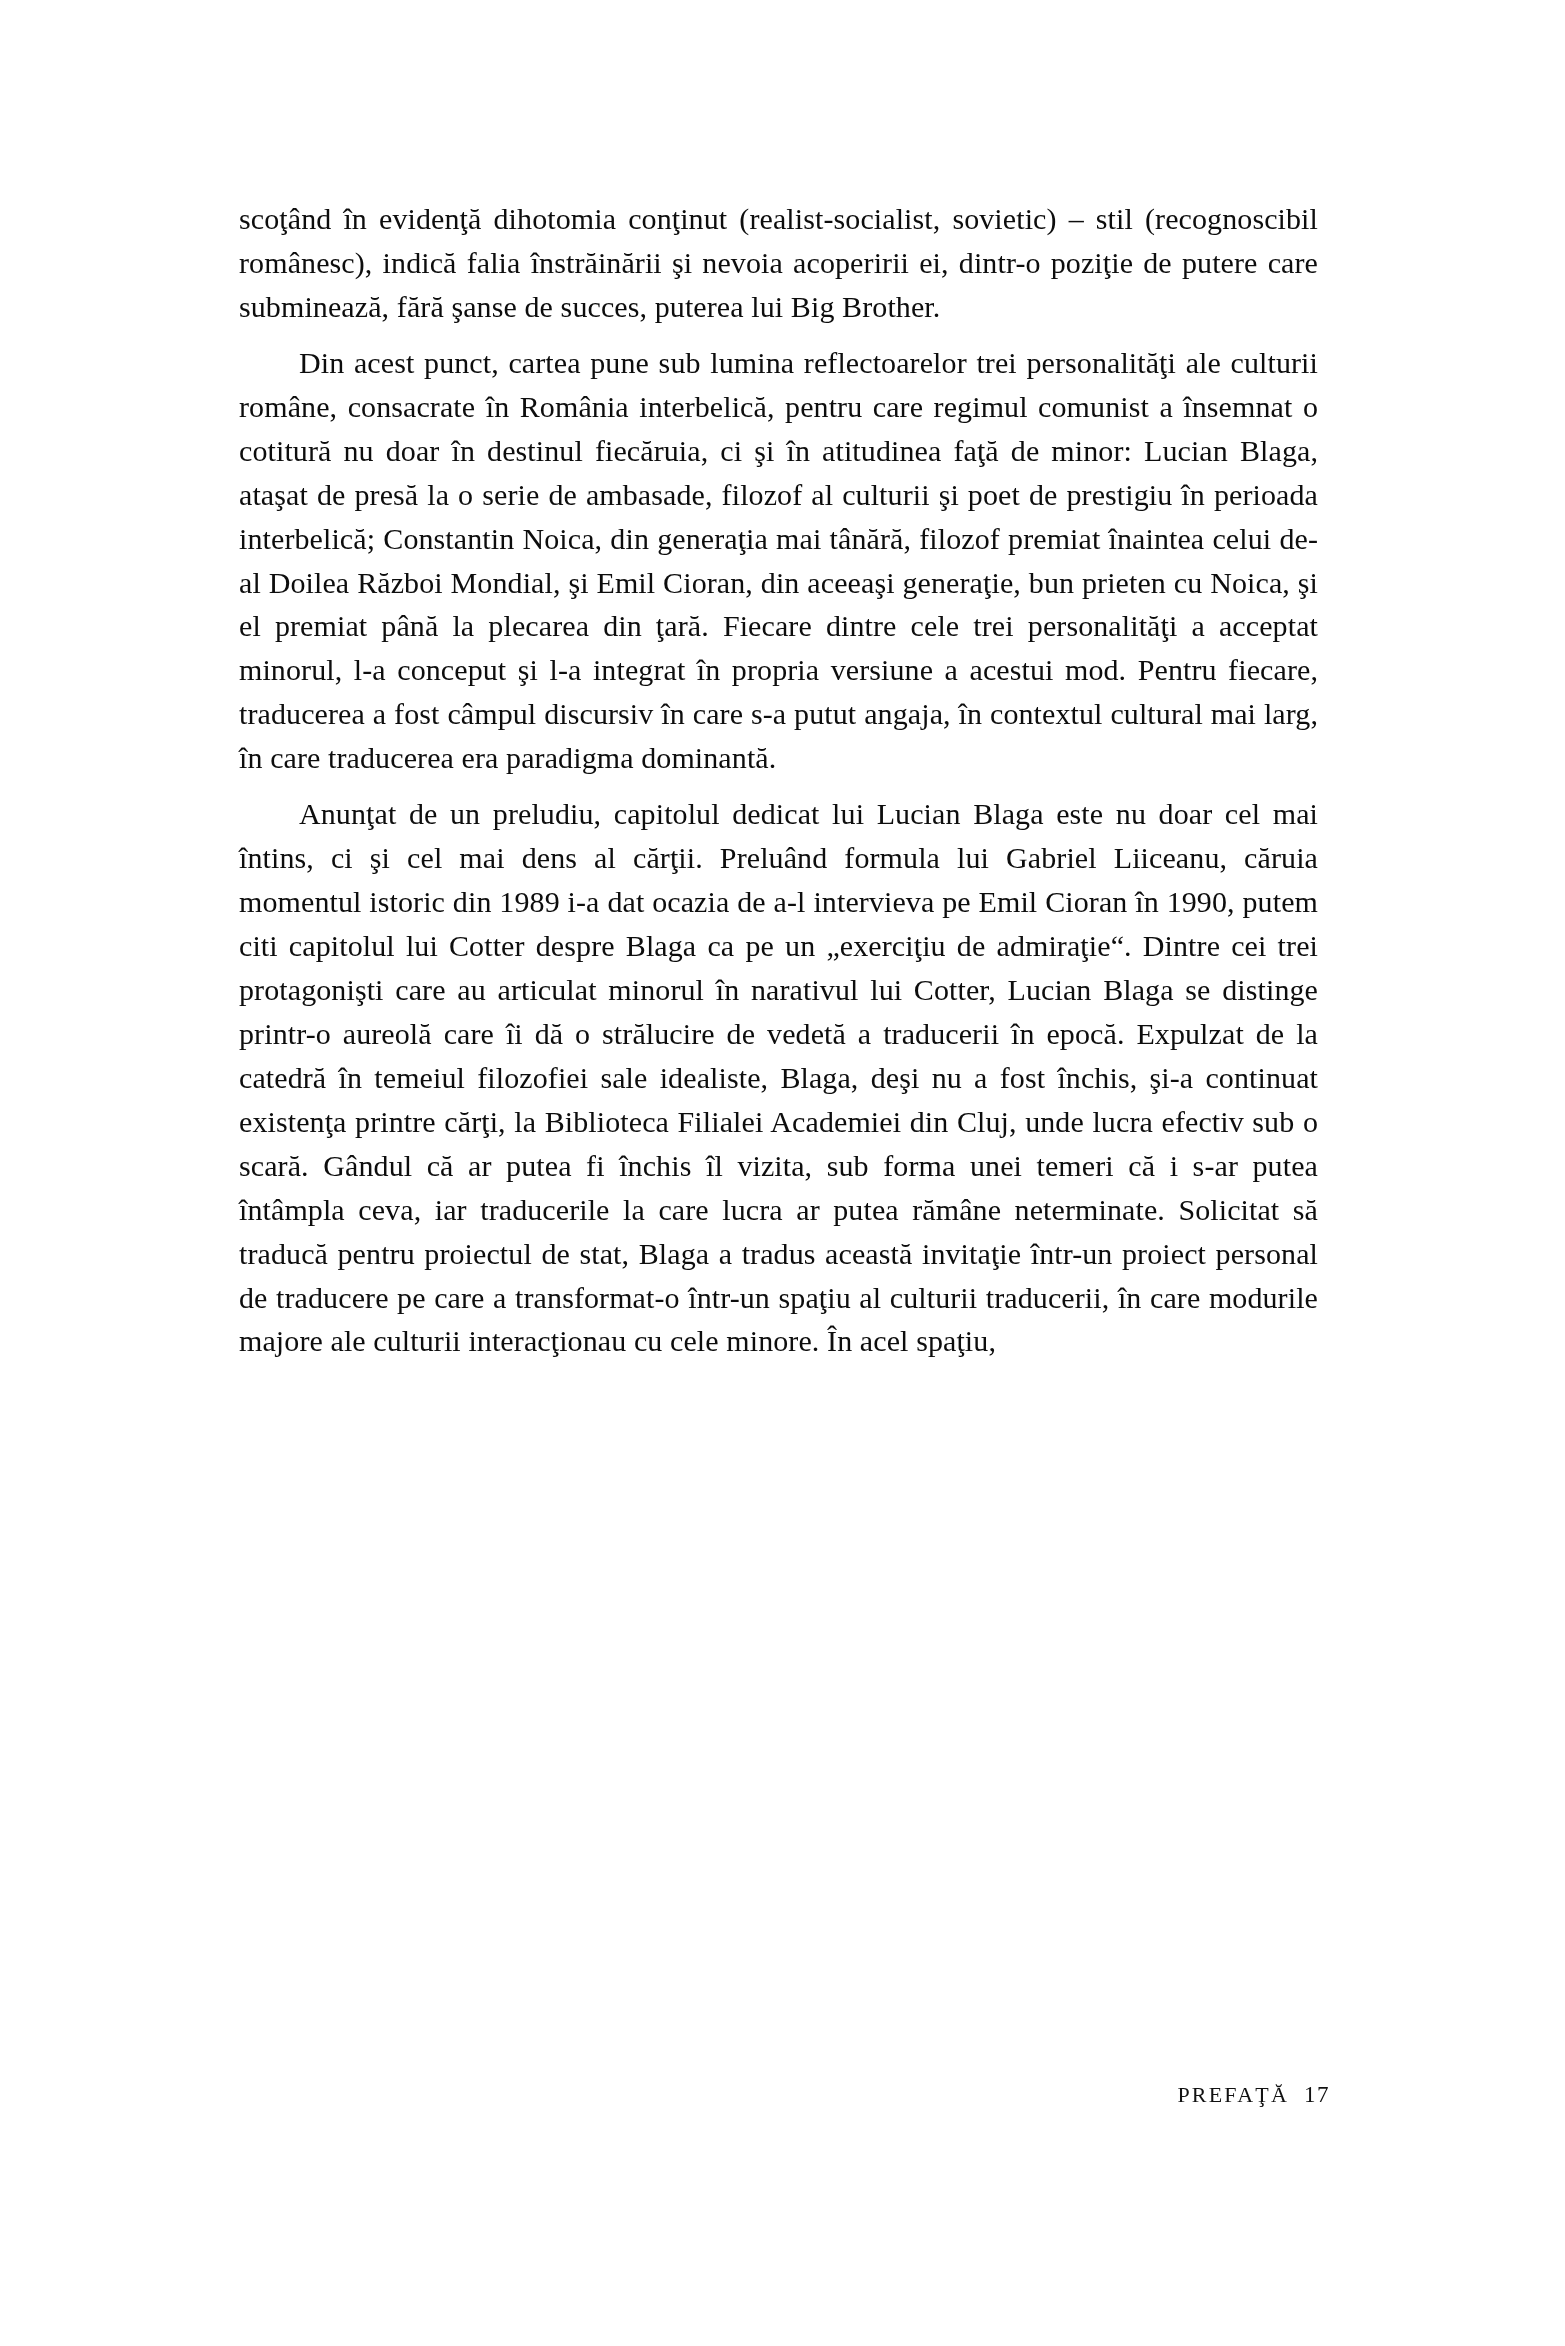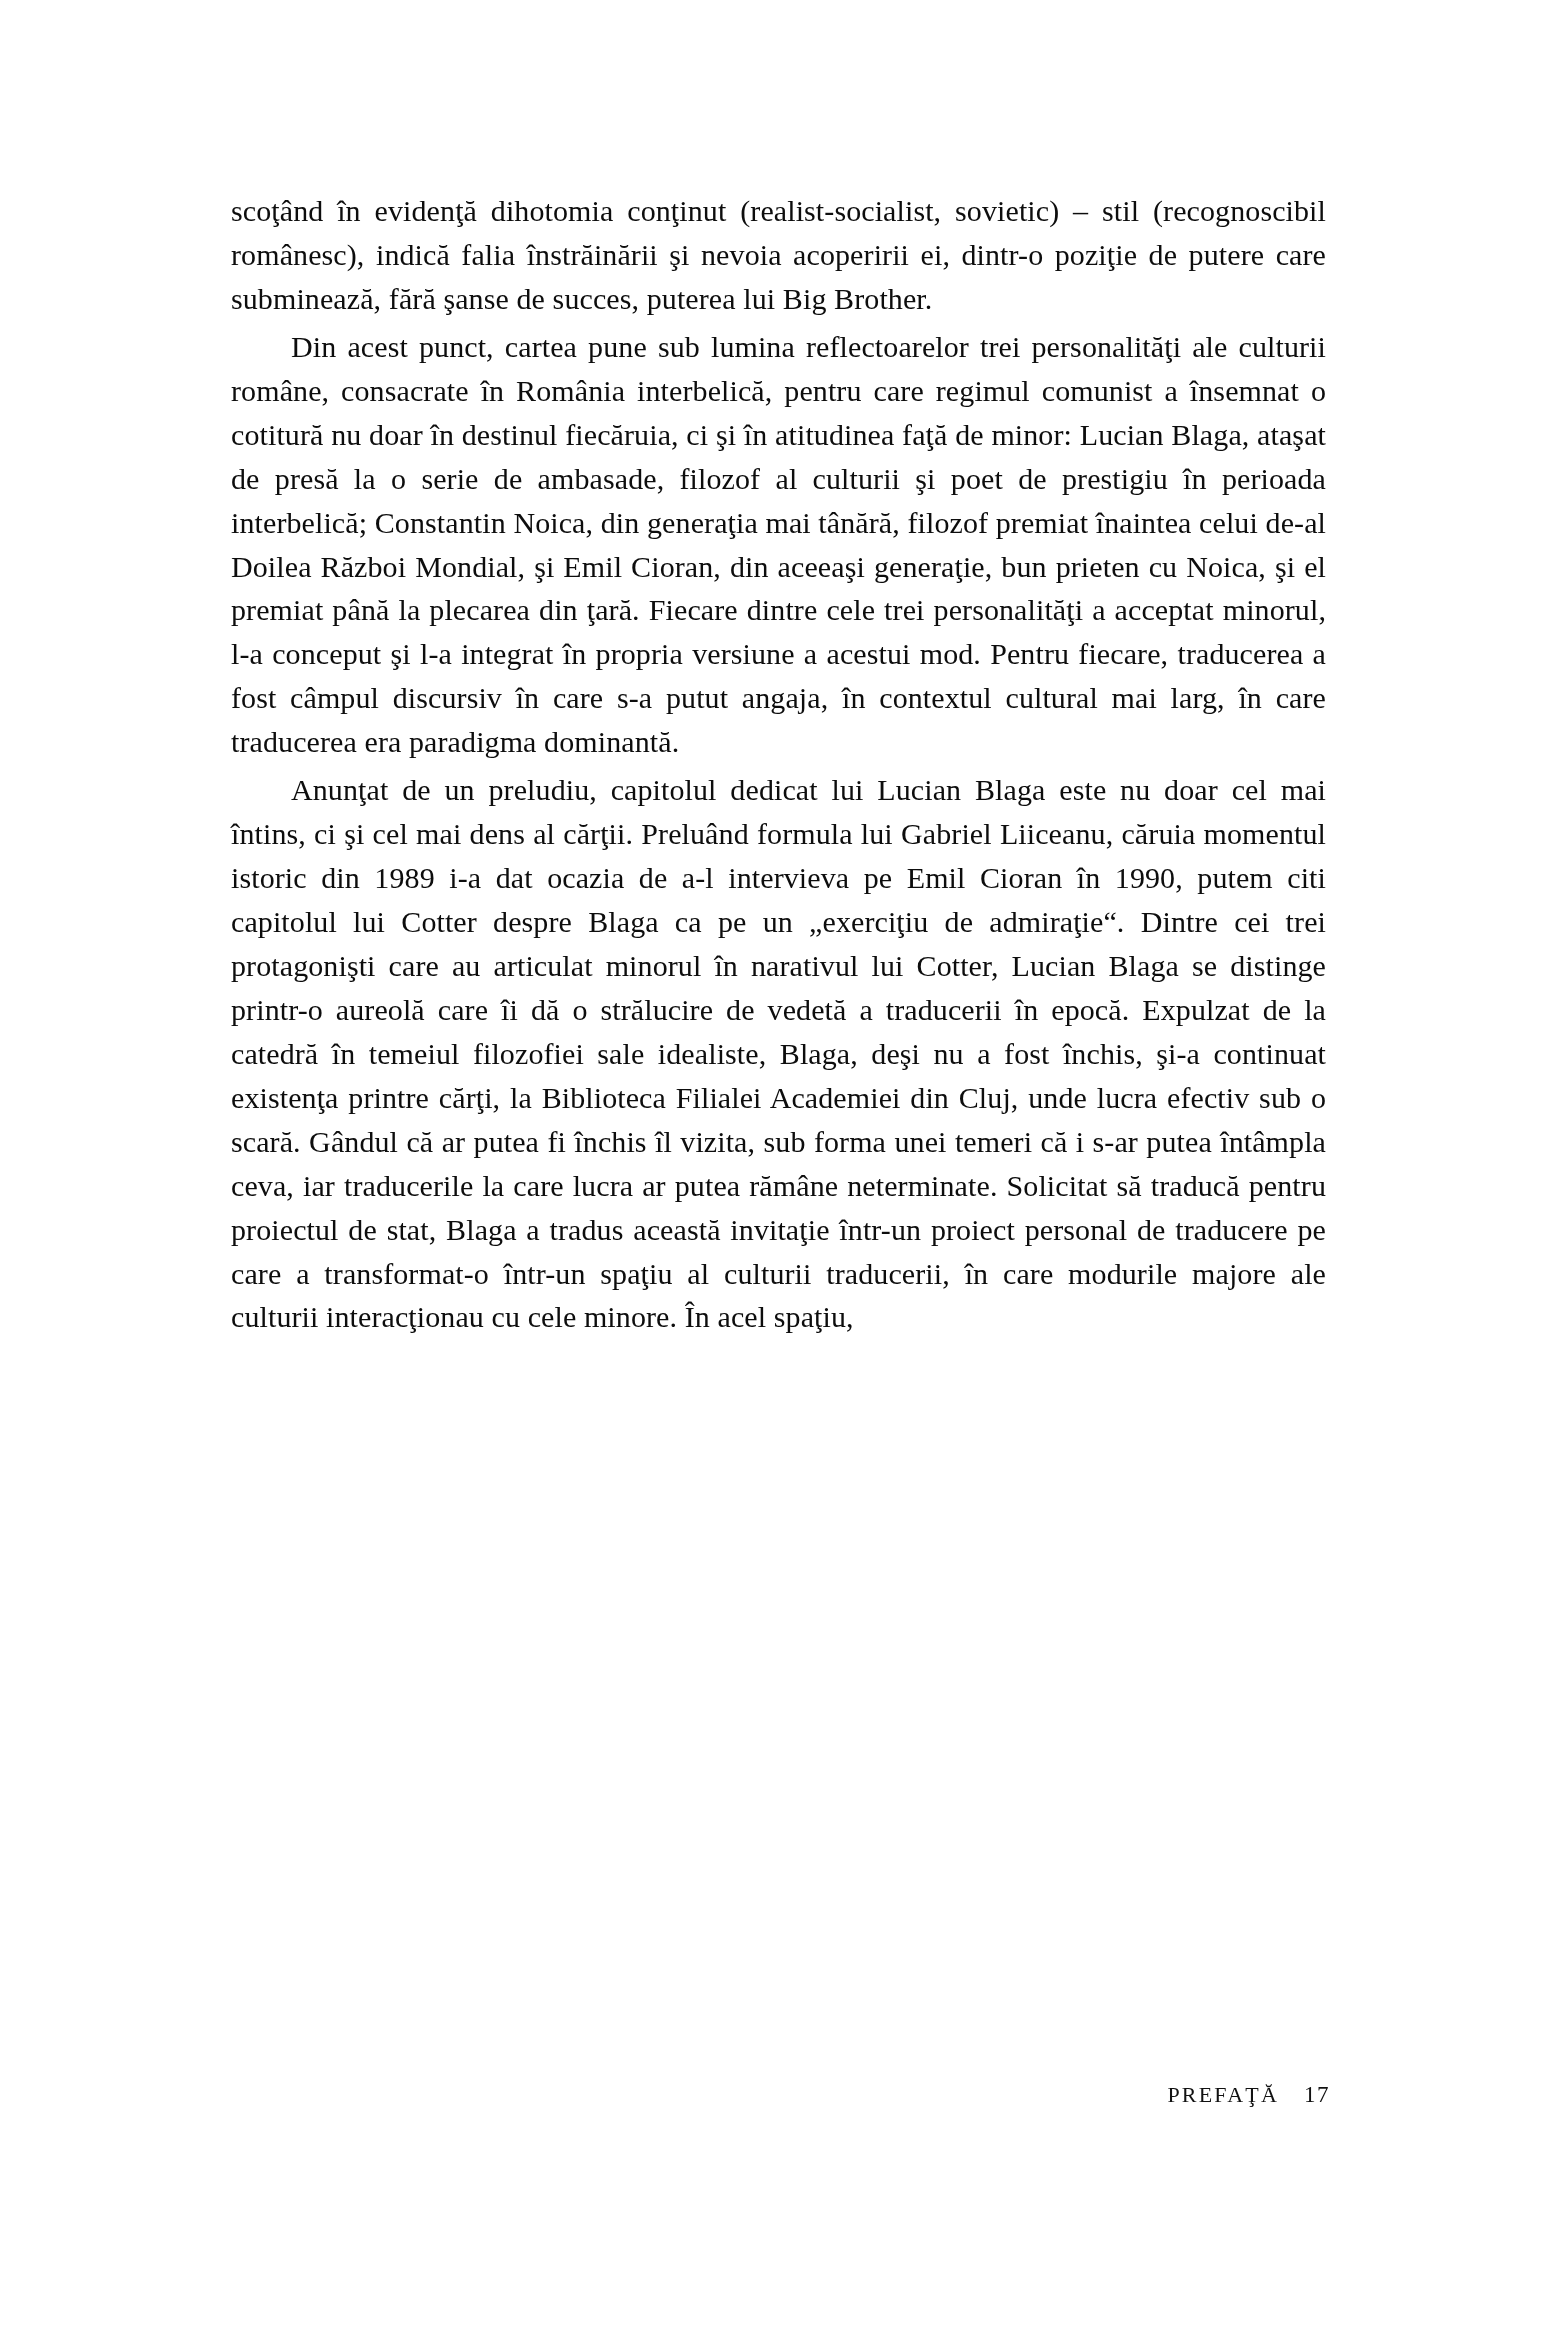--- a/index.html
+++ b/index.html
@@ -16,21 +16,21 @@
     font-family: "Liberation Serif", serif;
     color: #000000;
   }
   .text-block {
     position: absolute;
     left: 227px;
     top: 185px;
     width: 1103px;
   }
   .para {
-    margin: 4px;
+    margin: 12px;
     font-size: 30px;
     line-height: 1.465;
     text-align: justify;
     text-justify: inter-word;
     letter-spacing: 0.1px;
     color: #0d0d0d;
   }
   .para + .para {
     text-indent: 2.0em;
   }
@@ -38,21 +38,21 @@
     text-indent: 0;
   }
   .footer {
     position: absolute;
     left: 227px;
     top: 2082px;
     width: 1103px;
     display: flex;
     justify-content: flex-end;
     align-items: baseline;
-    gap: 25px;
+    gap: 15px;
   }
   .footer-label {
     font-size: 22px;
     letter-spacing: 2.2px;
     font-variant: small-caps;
     text-transform: uppercase;
     color: #111111;
   }
   .footer-pageno {
     font-size: 23px;

